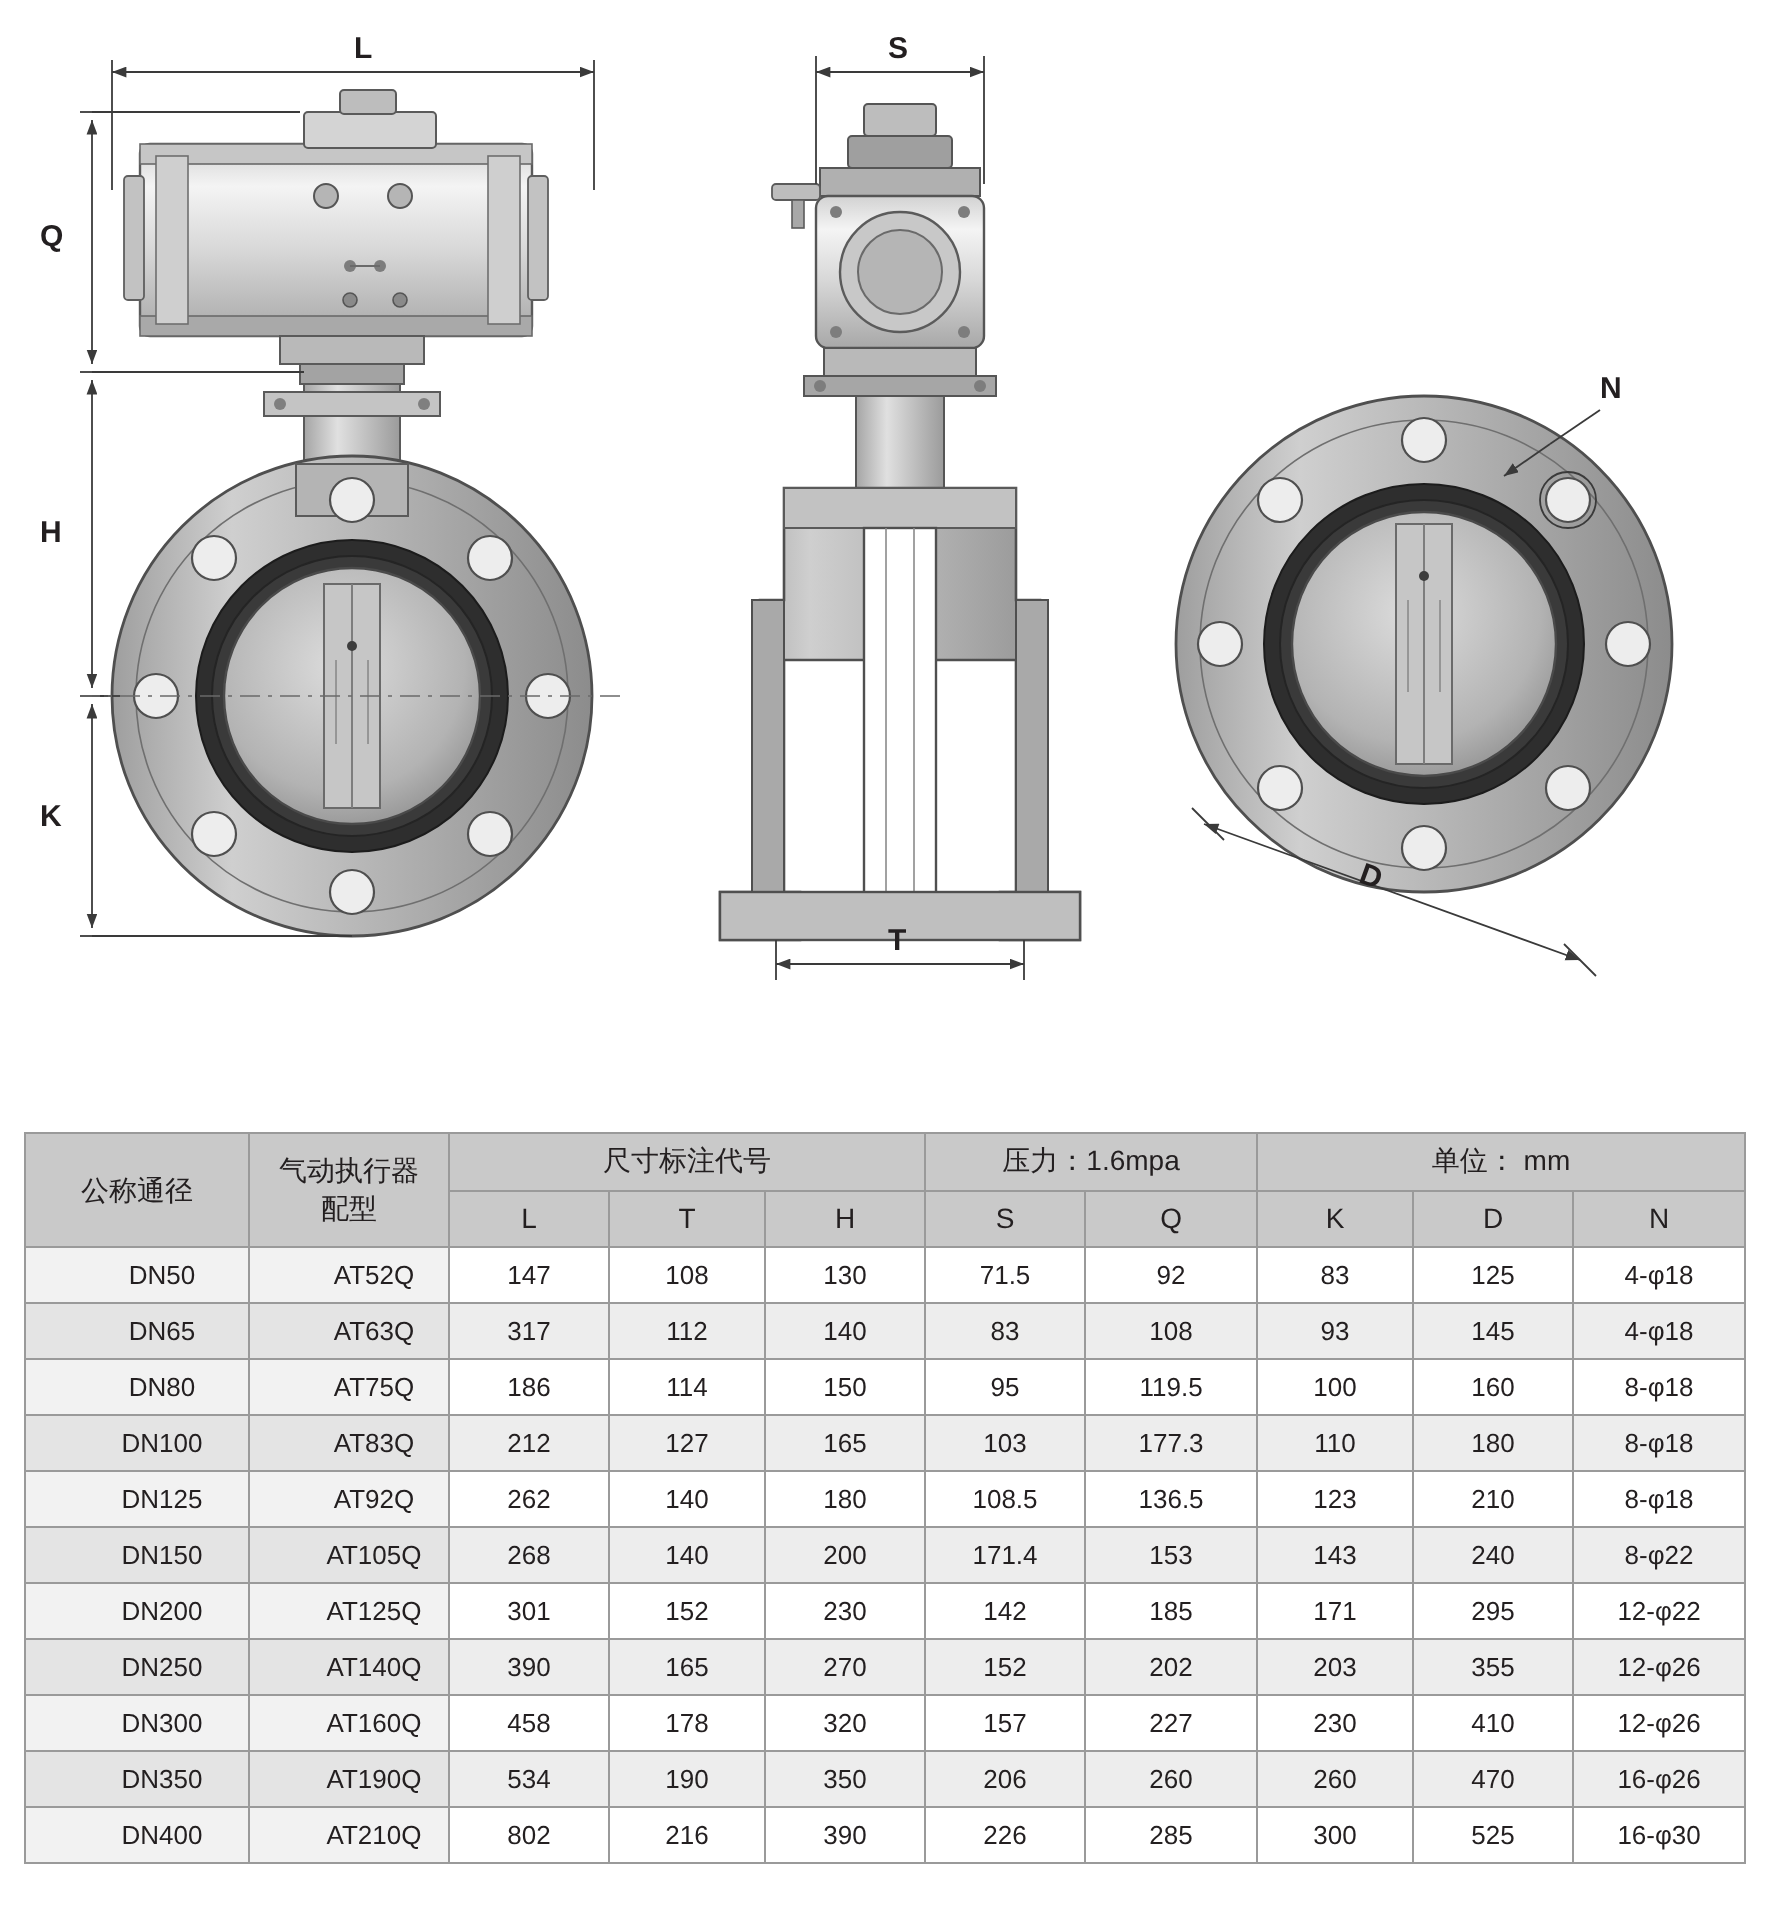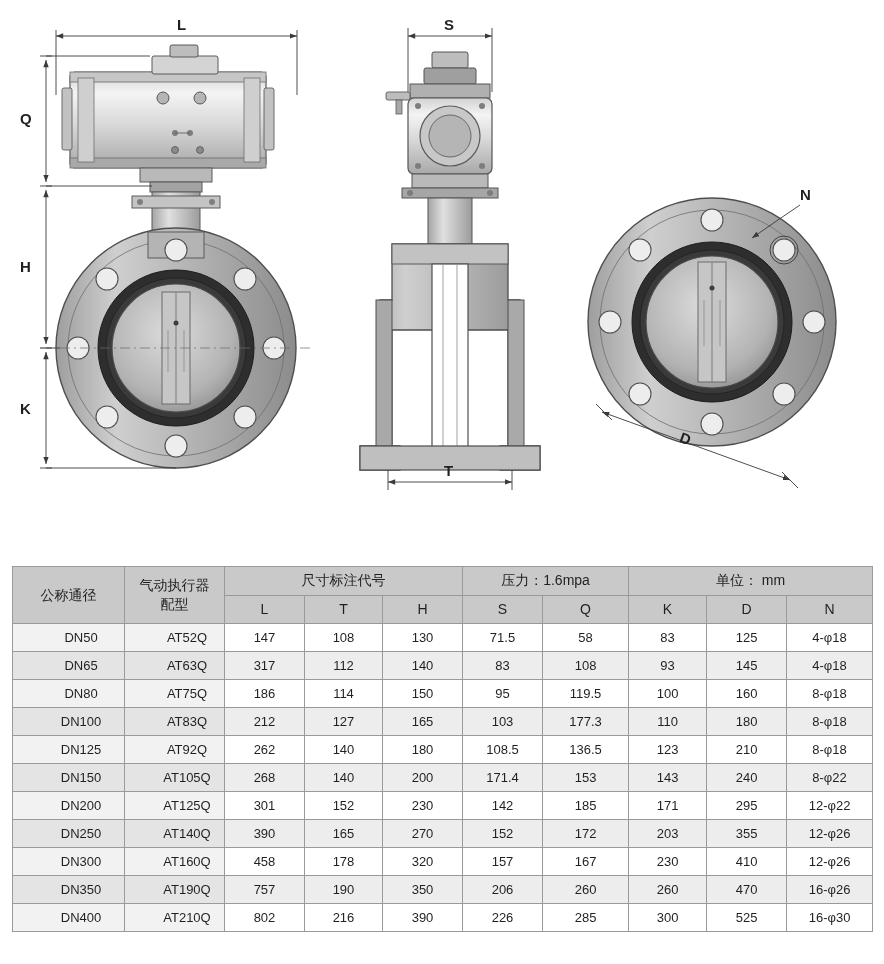--- a/index.html
+++ b/index.html
@@ -326,21 +326,21 @@
         </tr>
       </thead>
       <tbody id="spec-body">
           <tr>
             <td class="col-dn">DN50</td>
             <td class="col-at">AT52Q</td>
             <td>147</td>
             <td>108</td>
             <td>130</td>
             <td>71.5</td>
-            <td>58</td>
+            <td>92</td>
             <td>83</td>
             <td>125</td>
             <td>4-φ18</td>
           </tr>
           <tr>
             <td class="col-dn">DN65</td>
             <td class="col-at">AT63Q</td>
             <td>317</td>
             <td>112</td>
             <td>140</td>
@@ -410,41 +410,41 @@
             <td>295</td>
             <td>12-φ22</td>
           </tr>
           <tr>
             <td class="col-dn">DN250</td>
             <td class="col-at">AT140Q</td>
             <td>390</td>
             <td>165</td>
             <td>270</td>
             <td>152</td>
-            <td>172</td>
+            <td>202</td>
             <td>203</td>
             <td>355</td>
             <td>12-φ26</td>
           </tr>
           <tr>
             <td class="col-dn">DN300</td>
             <td class="col-at">AT160Q</td>
             <td>458</td>
             <td>178</td>
             <td>320</td>
             <td>157</td>
-            <td>167</td>
+            <td>227</td>
             <td>230</td>
             <td>410</td>
             <td>12-φ26</td>
           </tr>
           <tr>
             <td class="col-dn">DN350</td>
             <td class="col-at">AT190Q</td>
-            <td>757</td>
+            <td>534</td>
             <td>190</td>
             <td>350</td>
             <td>206</td>
             <td>260</td>
             <td>260</td>
             <td>470</td>
             <td>16-φ26</td>
           </tr>
           <tr>
             <td class="col-dn">DN400</td>

